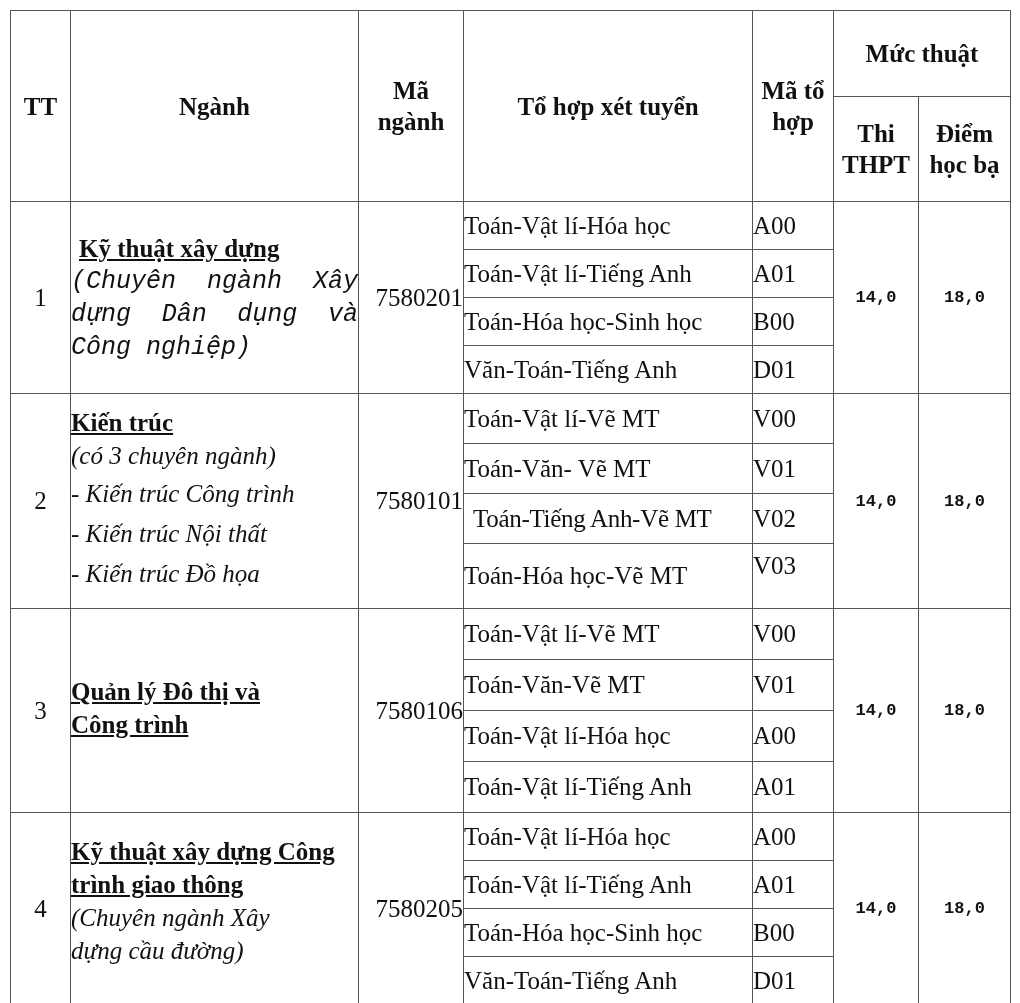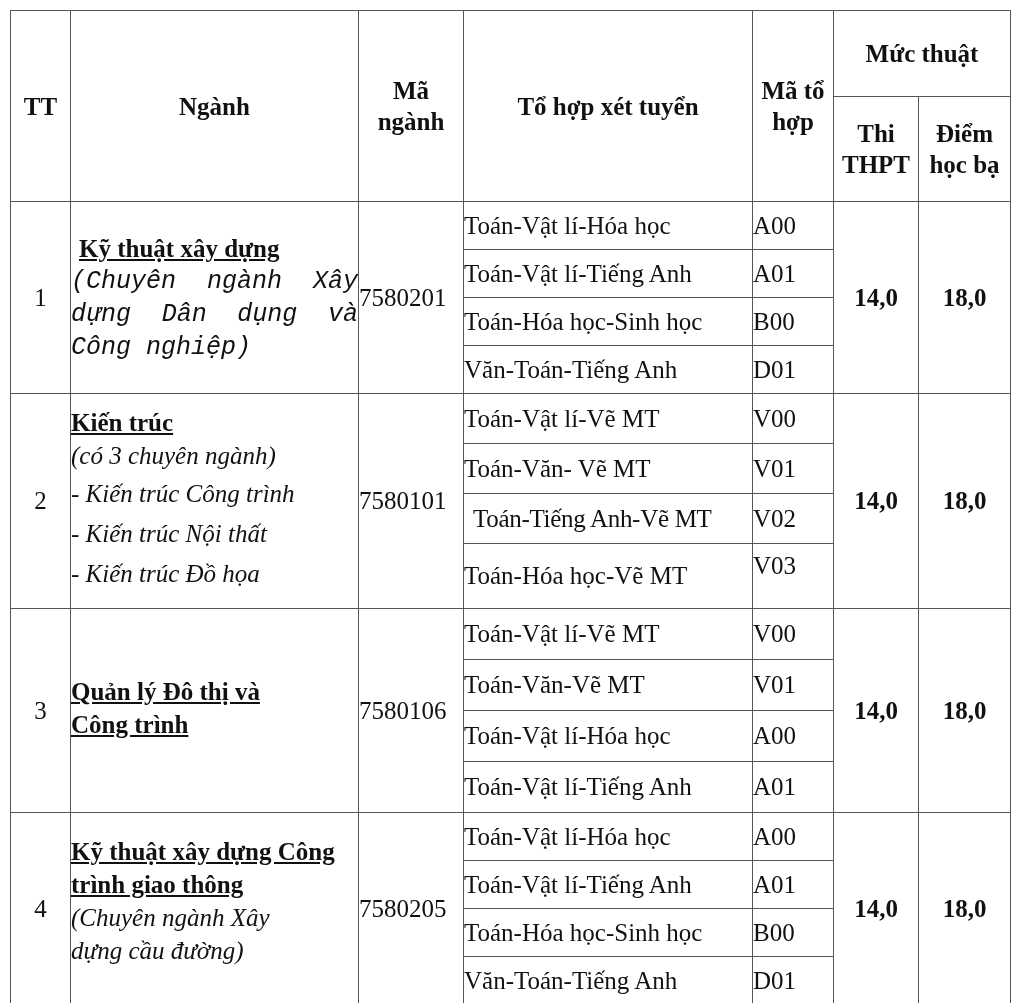--- a/index.html
+++ b/index.html
@@ -3,22 +3,22 @@
 <meta charset="utf-8">
 <style>
   html, body { margin: 0; padding: 0; background: #ffffff; }
   body { width: 1020px; height: 1003px; overflow: hidden; position: relative;
          font-family: "Liberation Serif", "DejaVu Serif", serif; color: #111; }
   table.adm { position: absolute; left: 10px; top: 10px; border-collapse: collapse;
               table-layout: fixed; width: 1000px; }
   table.adm td, table.adm th { border: 1.5px solid #555; padding: 0; vertical-align: middle; }
   th { font-weight: bold; font-size: 25px; line-height: 31px; text-align: center; }
   td.tt { text-align: center; font-size: 25px; }
-  td.code { text-align: left; font-size: 25px; }
-  td.score { text-align: center; font-size: 25px; font-weight: bold; }
+  td.code { text-align: right; font-size: 25px; }
+  td.score { text-align: center; font-size: 17px; font-weight: bold; font-family: Liberation Mono, monospace; }
   td.subj { font-size: 25px; padding-left: 9px; white-space: nowrap; }
   td.combo { text-align: left; font-size: 25px; }
   td.major { padding: 0 10px 0 11px; font-size: 25px; line-height: 33px; }
   .mtitle { font-weight: bold; text-decoration: underline; display: block; }
   .mnote { font-style: italic; display: block; }
   .just { text-align: justify; text-align-last: left; font-family: Liberation Mono, monospace; }
   .row1 td.subj, .row1 td.combo { height: 47px; }
   .row2 td.subj, .row2 td.combo { height: 49px; }
   .row3 td.subj, .row3 td.combo { height: 50px; }
   .row4 td.subj, .row4 td.combo { height: 47px; }

